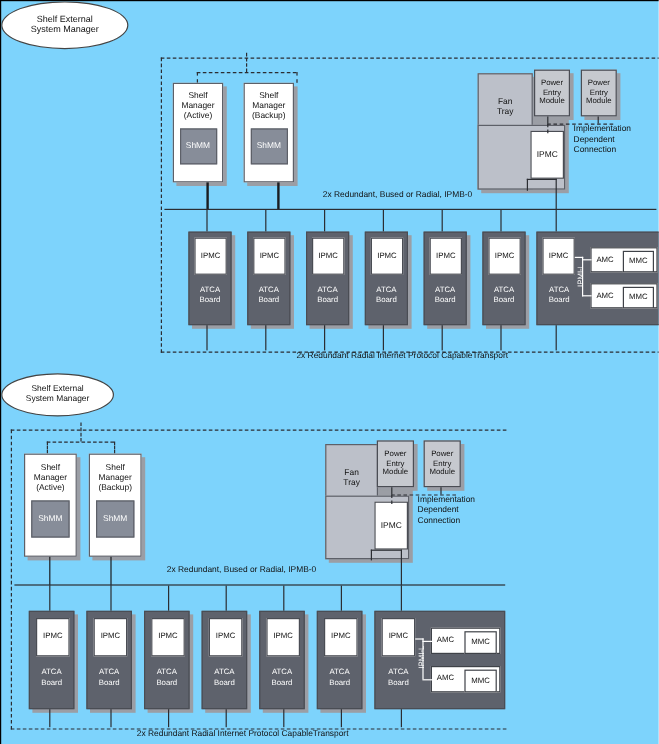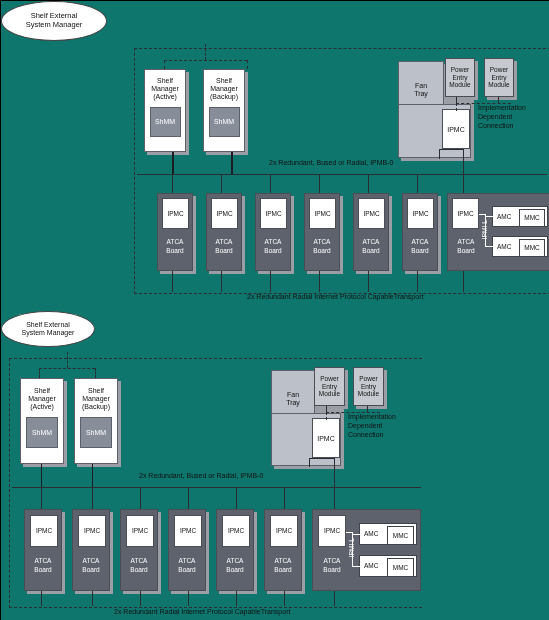--- a/index.html
+++ b/index.html
@@ -3,21 +3,21 @@
 <meta charset="utf-8">
 <style>
   html,body{margin:0;padding:0;background:#ffffff;}
   body{
     font-family:"Liberation Sans","DejaVu Sans",sans-serif;
     -webkit-font-smoothing:none;
   }
   #page{
     position:relative;
     width:549px;height:620px;
-    background:#0f766e;
+    background:#7dd3fc;
     border-top:1px solid #000;
     border-left:1px solid #000;
     box-sizing:border-box;
     overflow:hidden;
   }
   .diagram{position:absolute;}
 
   
   .abs{position:absolute;box-sizing:border-box;}
 

